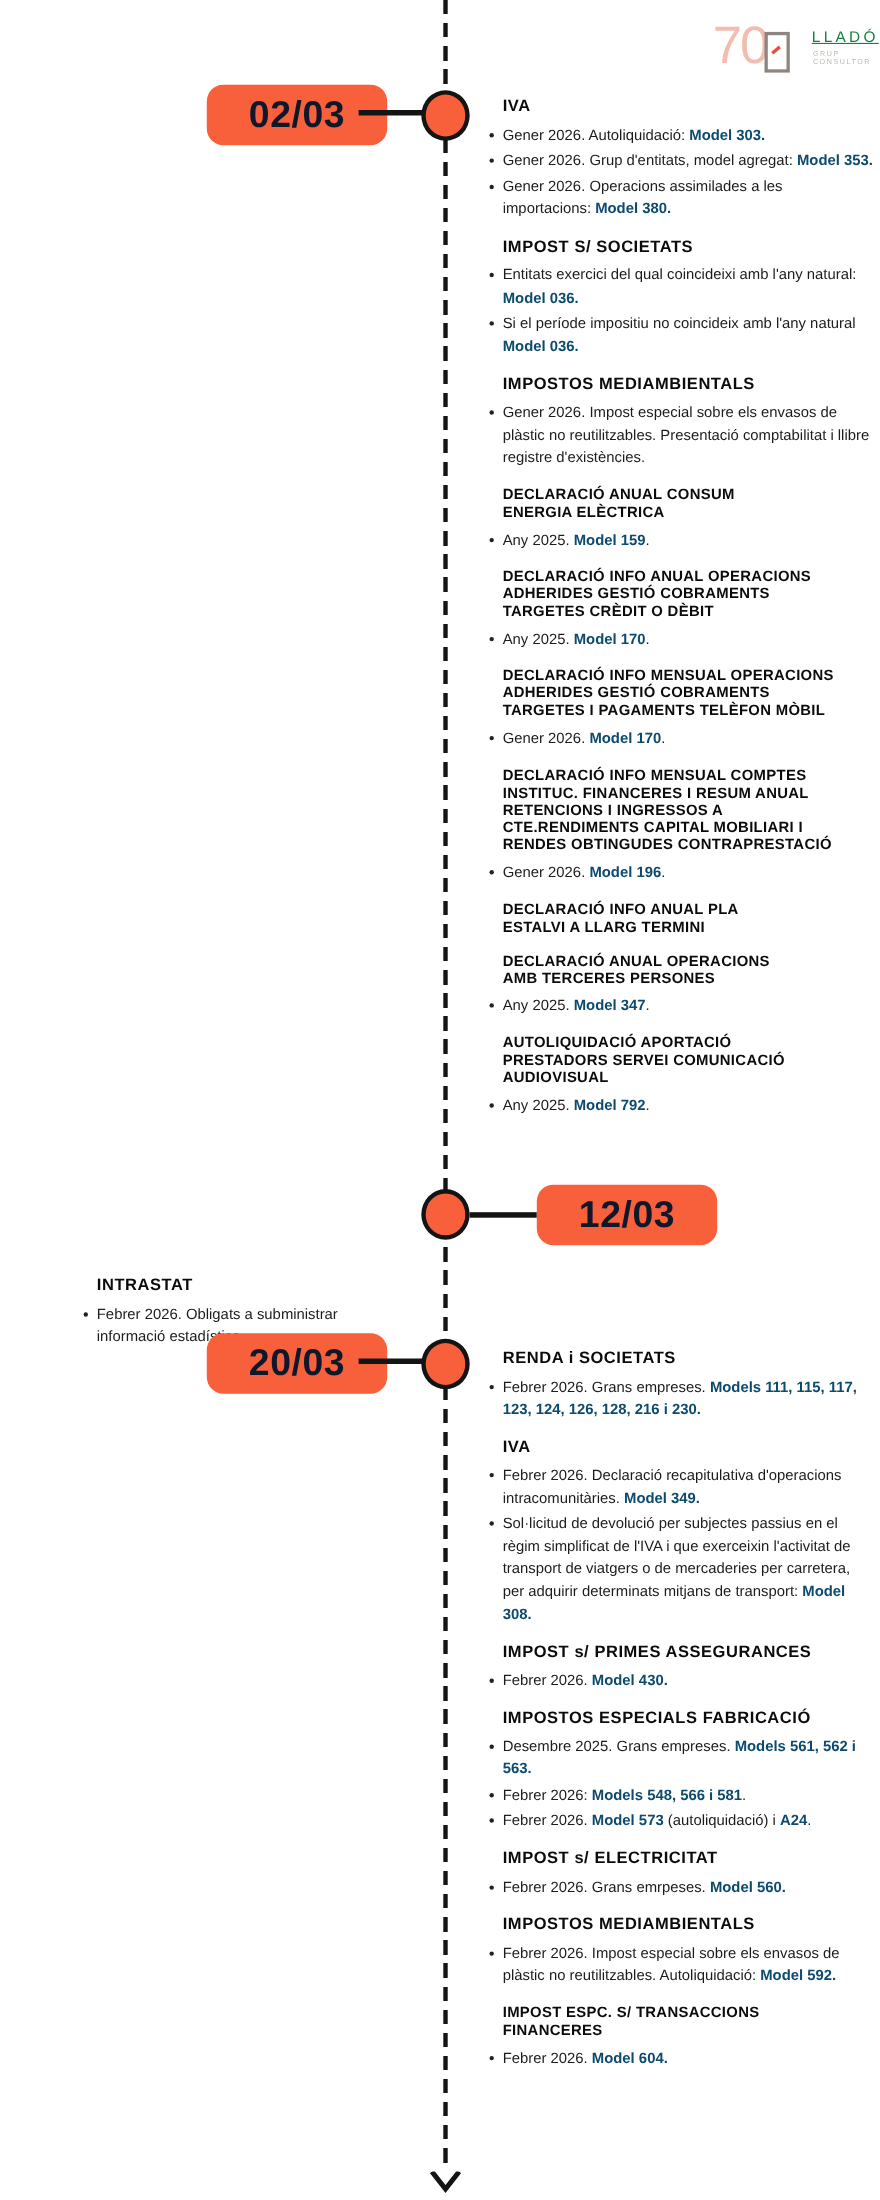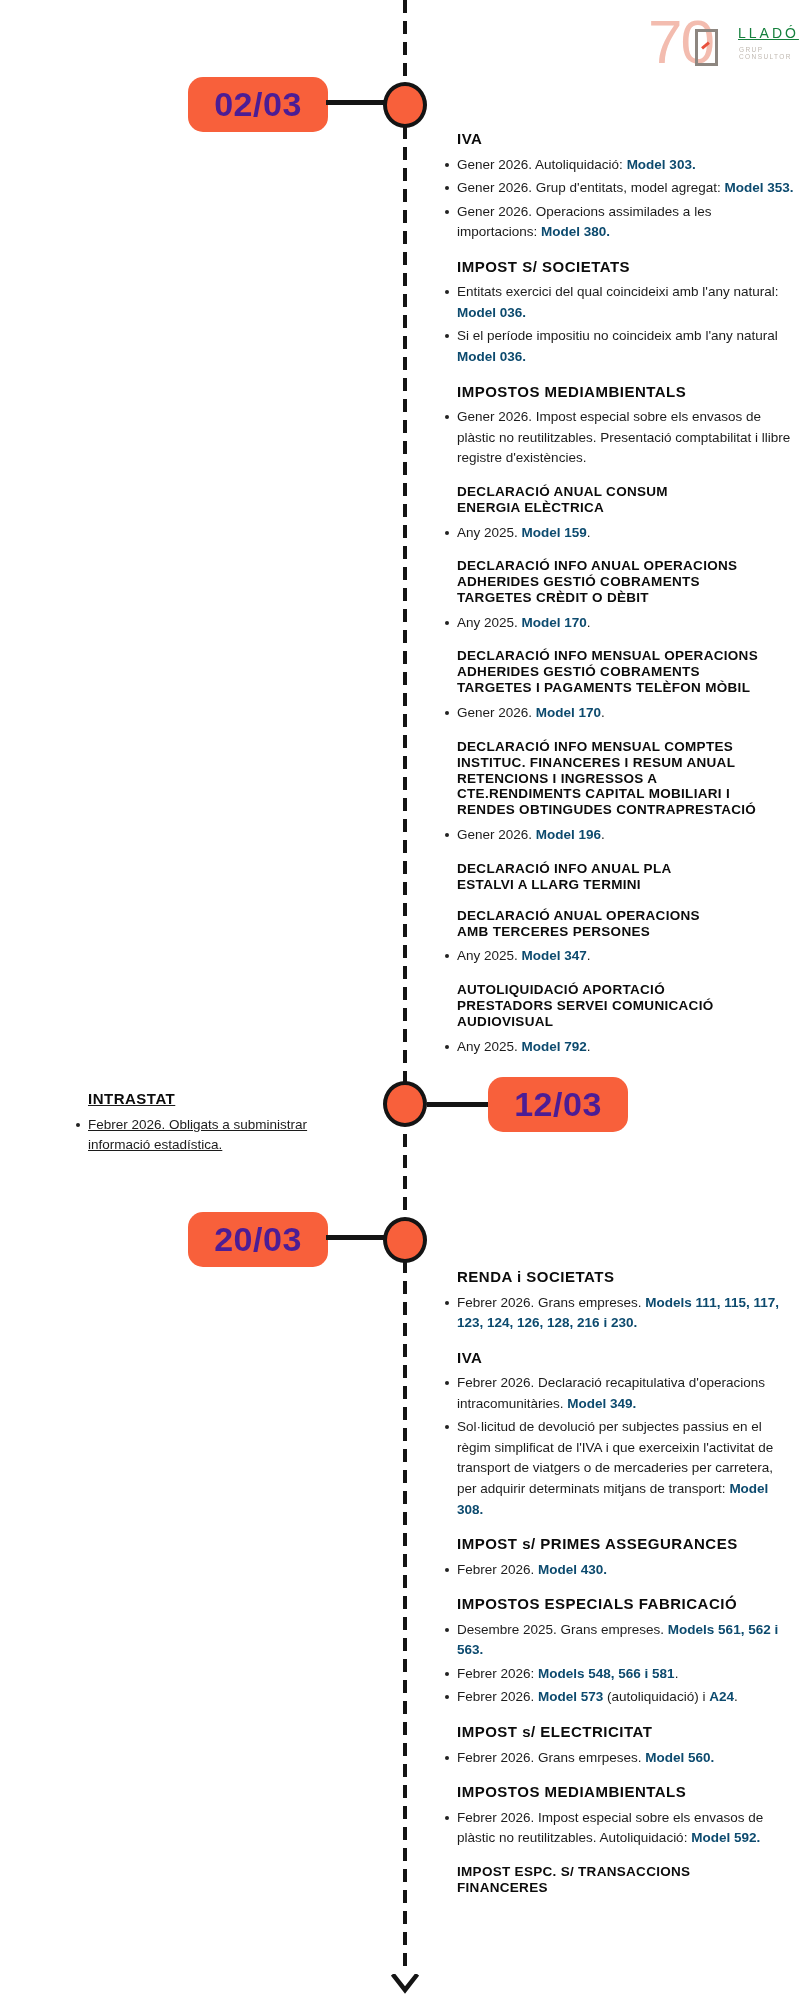--- a/index.html
+++ b/index.html
@@ -4,38 +4,38 @@
 <title>Calendari Fiscal</title>
 <style>
   html,body{margin:0;padding:0;background:#fff;}
   .canvas{position:relative;width:800px;height:2000px;background:#ffffff;overflow:hidden;
           font-family:"Liberation Sans",sans-serif;color:#1c1c1c;}
   
   .timeline{position:absolute;left:403px;top:0;width:4px;height:1972px;
             background:repeating-linear-gradient(180deg,#141414 0px,#141414 13px,transparent 13px,transparent 21px);}
   .arrow{position:absolute;left:391px;top:1974px;}
   
-  .badge{position:absolute;width:140px;height:55px;border-radius:15px;display:flex;align-items:center;
-         justify-content:center;font-weight:bold;font-size:34px;letter-spacing:.5px;color:#4c1d95;background:#F8603B;}
+  .badge{position:absolute;width:164px;height:55px;border-radius:15px;display:flex;align-items:center;
+         justify-content:center;font-weight:bold;font-size:34px;letter-spacing:.5px;color:#0f172a;background:#F8603B;}
   .connector{position:absolute;height:5px;background:#141414;}
   .circle{position:absolute;width:44px;height:46px;box-sizing:border-box;border:4px solid #141414;
           border-radius:50%;background:#F8603B;}
   
-  .col{position:absolute;width:352px;margin-top:42px;}
+  .col{position:absolute;width:352px;}
   .section{margin:0 0 15px 0;}
   .section-title{font-weight:bold;font-size:15px;line-height:1.18;letter-spacing:.5px;color:#0b0b0b;
                  margin:0 0 7px 14px;white-space:pre-line;}
   .section-title.small{font-size:13.5px;letter-spacing:.3px;}
   ul.items{list-style:none;margin:0;padding:0;}
   li.item{position:relative;padding-left:14px;font-size:13.5px;line-height:1.52;margin:0 0 3px 0;color:#1c1c1c;}
   li.item::before{content:"";position:absolute;left:2px;top:8px;width:4px;height:4px;border-radius:50%;background:#222;}
   li.item b{font-weight:bold;color:#0c4a6e;}
   
   .logo{position:absolute;left:648px;top:16px;width:150px;height:86px;}
-  .logo-num{position:absolute;left:0;top:0;font-size:62px;line-height:52px;color:#F3BCAF;letter-spacing:-2px;text-align:right;}
+  .logo-num{position:absolute;left:0;top:0;font-size:48px;line-height:52px;color:#F3BCAF;letter-spacing:-2px;text-align:right;}
   .logo-door{position:absolute;left:47px;top:13px;width:17px;height:31px;border:3px solid #8D8680;background:transparent;}
   .logo-tick{position:absolute;left:3px;top:12px;width:9px;height:3px;background:#E8503C;transform:rotate(-40deg);}
   .logo-name{position:absolute;left:90px;top:9px;font-size:14px;letter-spacing:3px;color:#15803d;text-decoration:underline;}
   .logo-tagline{position:absolute;left:91px;top:30px;font-size:6.5px;letter-spacing:1.4px;color:#C0B9B1;}
 </style>
 </head>
 <body>
 
 <div class="canvas">
 
@@ -128,21 +128,21 @@
 AUDIOVISUAL</div>
         <ul class="items">
           <li class="item"><span>Any 2025. </span><b>Model 792</b><span>.</span></li>
         </ul>
       </div>
     </div>
 
   <div class="circle accent-bg" style="left: 383px; top: 1081px; background: rgb(248, 96, 59);"></div>
   <div class="connector" style="left:427px;top:1102px;width:61px;"></div>
   <div class="badge accent-bg" style="left: 488px; top: 1077px; background: rgb(248, 96, 59);">12/03</div>
-  <div class="col" style="left:74px;top:1048px;width:280px;text-decoration:underline;">
+  <div class="col" style="left:74px;top:1160px;width:280px;">
       <div class="section">
         <div class="section-title">INTRASTAT</div>
         <ul class="items">
           <li class="item"><span>Febrer 2026. Obligats a subministrar informació estadística.</span></li>
         </ul>
       </div>
     </div>
 
   <div class="badge accent-bg" style="left: 188px; top: 1212px; background: rgb(248, 96, 59);">20/03</div>
   <div class="connector" style="left:326px;top:1235px;width:58px;"></div>
@@ -183,16 +183,19 @@
       </div>
       <div class="section">
         <div class="section-title">IMPOSTOS MEDIAMBIENTALS</div>
         <ul class="items">
           <li class="item"><span>Febrer 2026. Impost especial sobre els envasos de plàstic no reutilitzables. Autoliquidació: </span><b>Model 592.</b></li>
         </ul>
       </div>
       <div class="section">
         <div class="section-title small">IMPOST ESPC. S/ TRANSACCIONS
 FINANCERES</div>
+        <ul class="items">
+          <li class="item"><span>Febrer 2026. </span><b>Model 604.</b></li>
+        </ul>
       </div>
     </div>
 
 </div>
 
 </body></html>

